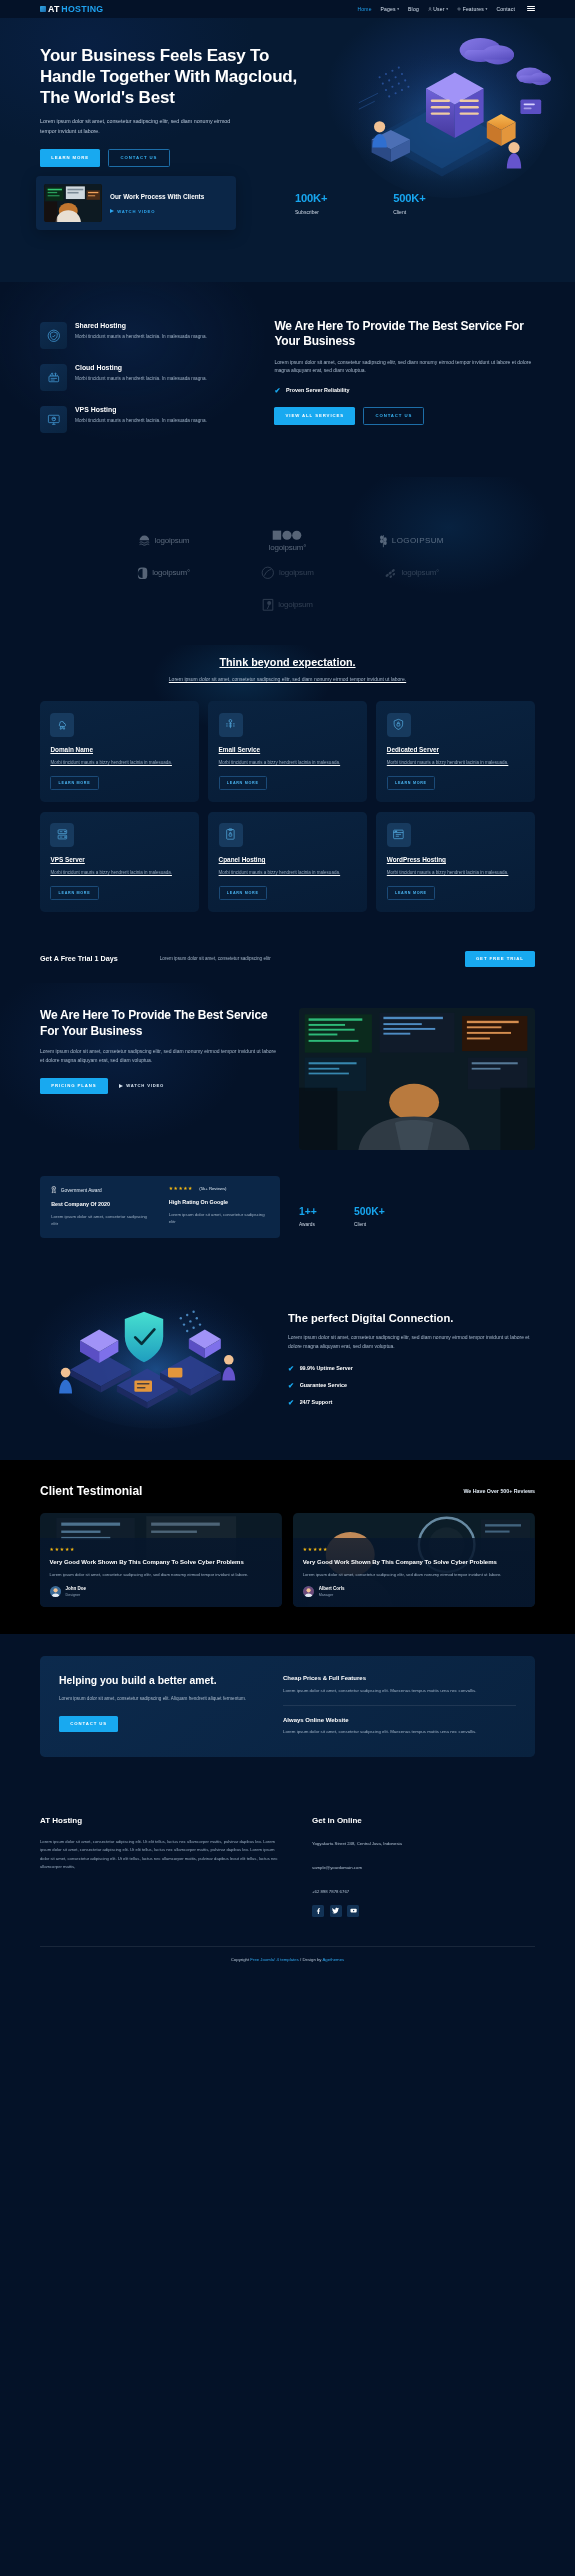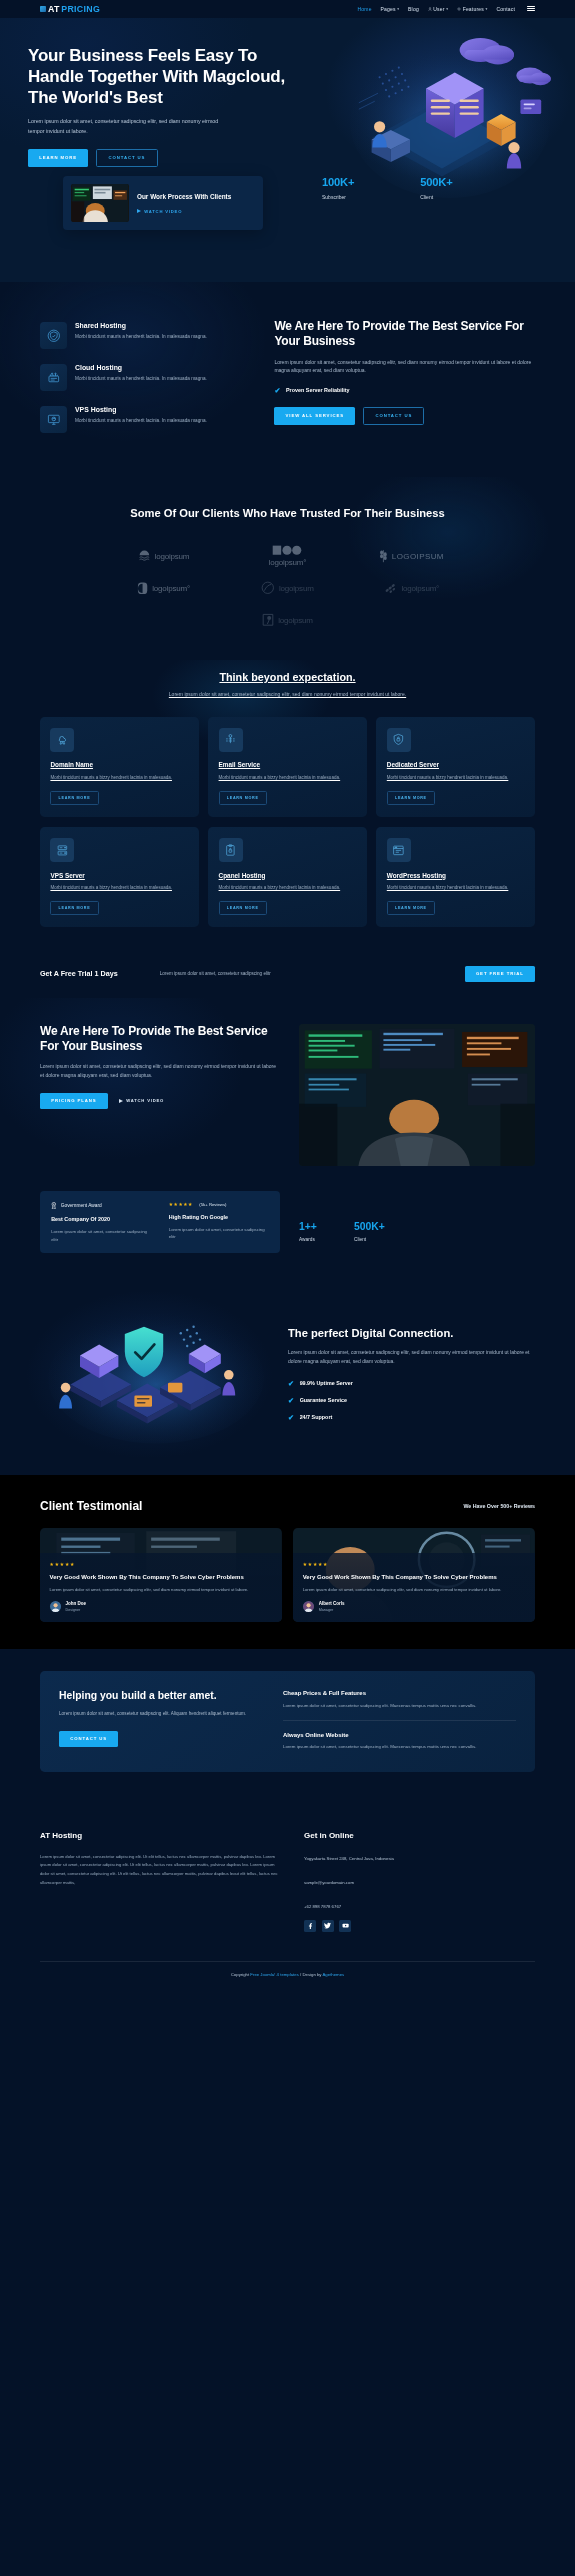--- a/index.html
+++ b/index.html
@@ -29,38 +29,38 @@
 
   
   .hero { position:relative; padding:14.4px 0 0 0; min-height:264px; }
   .hero-bg {
     position:absolute; inset:0;
     background:
       radial-gradient(ellipse 176px 128px at 78% 28%, rgba(40,90,190,.33), transparent 70%),
       radial-gradient(ellipse 240px 160px at 15% 10%, rgba(12,40,90,.4), transparent 70%),
       #061a33;
   }
-  .hero-inner { position:relative; display:flex; padding:0 28px; }
+  .hero-inner { position:relative; display:flex; padding:0 40px; }
   .hero-left { width:264px; padding-top:14.4px; }
   h1.hero-title { font-size:17px; line-height:1.22; font-weight:bold; letter-spacing:-0.2px; }
   .hero-sub { margin-top:8.8px; font-size:5.3px; line-height:1.75; color:#b9c8da; max-width:200px; }
   .hero-btns { margin-top:12.8px; display:flex; gap:8px; }
   .btn {
     display:inline-flex; align-items:center; justify-content:center;
     font-size:4.3px; font-weight:bold; letter-spacing:0.9px;
     border-radius:1.6px; text-decoration:none;
   }
   .btn-primary { background:#18a9f0; color:#fff; padding:5.6px 11.2px; }
   .btn-outline { background:transparent; color:#39b5f5; border:0.8px solid #1d6ea8; padding:5.6px 11.2px; }
 
   
   .hero-art { position:absolute; right:21px; top:8px; width:224px; height:176px; }
 
   
-  .proc-row { position:relative; display:flex; align-items:flex-start; padding:0 63px; margin-top:9.6px; }
+  .proc-row { position:relative; display:flex; align-items:center; padding:0 36px; margin-top:9.6px; }
   .proc-card {
     width:200px; background:#0b2647; border-radius:4px; padding:8px;
     display:flex; gap:8px; align-items:center; box-shadow:0 3.2px 14.4px rgba(0,0,0,.25);
   }
   .proc-thumb { width:58px; height:38px; border-radius:2.4px; overflow:hidden; flex:0 0 auto; position:relative; background:#1a1208; }
   .proc-title { font-size:6.4px; font-weight:bold; line-height:1.35; }
   .proc-watch { margin-top:7.2px; display:flex; align-items:center; gap:3.2px; font-size:4.2px; font-weight:bold; letter-spacing:0.8px; color:#2ea6ee; }
   .play-tri { width:0;height:0;border-left:4px solid #2ea6ee;border-top:2.4px solid transparent;border-bottom:2.4px solid transparent; }
   .stats { display:flex; gap:66px; margin-left:59px; }
   .stat-num { font-size:11.2px; font-weight:bold; color:#17a6ef; letter-spacing:-0.2px; }
@@ -164,21 +164,21 @@
   h2.help-title { font-size:10.4px; line-height:1.3; font-weight:bold; }
   .help-p { margin-top:8px; font-size:4.6px; line-height:1.7; color:#a9bacd; }
   .help-right { flex:1; padding-top:1.6px; }
   .help-item { padding-bottom:10.4px; border-bottom:0.8px solid rgba(255,255,255,.09); margin-bottom:11.2px; }
   .help-item:last-child { border-bottom:none; margin-bottom:0; padding-bottom:0; }
   .help-h { font-size:6px; font-weight:bold; }
   .help-ip { margin-top:5.6px; font-size:4.4px; line-height:1.7; color:#9db0c4; }
 
   
   .footer { padding:27px 40px 0; background:#041228; }
-  .footer-cols { display:flex; gap:24px; }
+  .footer-cols { display:flex; gap:32px; }
   .f-col1 { width:240px; }
   .f-col2 { flex:1; }
   .f-h { font-size:8px; font-weight:bold; }
   .f-p { margin-top:12.8px; font-size:4.2px; line-height:2.05; color:#98abbf; }
   .f-line { margin-top:12.8px; font-size:4.3px; line-height:2.6; color:#b3c3d4; }
   .socials { margin-top:8px; display:flex; gap:5.6px; }
   .soc { width:12px; height:12px; border-radius:1.6px; background:#123255; display:flex; align-items:center; justify-content:center; }
   .f-divider { margin-top:29px; height:0.8px; background:rgba(255,255,255,.09); }
   .copyright { padding:10.4px 0 11.2px; text-align:center; font-size:4.3px; color:#b3c3d4; }
   .copyright a { color:#2ea6ee; text-decoration:none; }
@@ -187,21 +187,21 @@
 </style>
 </head>
 <body>
 
 <div class="wrap">
 
   <div class="header">
     <div class="logo">
       <span class="logo-mark"></span>
       <span class="t1">AT</span>
-      <span class="t2">PRICING</span>
+      <span class="t2">HOSTING</span>
     </div>
     <div class="nav">
       <a href="#" class="active">
           <span>Home</span>
         </a>
       <a href="#">
           <span>Pages</span>
           <span class="caret">▾</span>
         </a>
       <a href="#">
@@ -449,21 +449,20 @@
         <span>Proven Server Reliability</span>
       </div>
       <div class="svc-btns">
         <a href="#" class="btn btn-primary">VIEW ALL SERVICES</a>
         <a href="#" class="btn btn-outline">CONTACT US</a>
       </div>
     </div>
   </div>
 
   <div class="clients">
-    <h2 class="clients-title">Some Of Our Clients Who Have Trusted For Their Business</h2>
     <div class="logo-grid">
 
       <div class="logo-cell">
         <svg width="12.8" height="12.8" viewBox="0 0 24 24">
             <path d="M3 10a9 9 0 0118 0z" fill="#c9d6e4"></path>
             <path d="M3 14c2-1.4 4-1.4 6 0s4 1.4 6 0 4-1.4 6 0" stroke="#c9d6e4" stroke-width="1.6" fill="none"></path>
             <path d="M3 18c2-1.4 4-1.4 6 0s4 1.4 6 0 4-1.4 6 0" stroke="#c9d6e4" stroke-width="1.6" fill="none"></path>
           </svg>
         <span class="logo-txt">logoipsum</span>
       </div>

